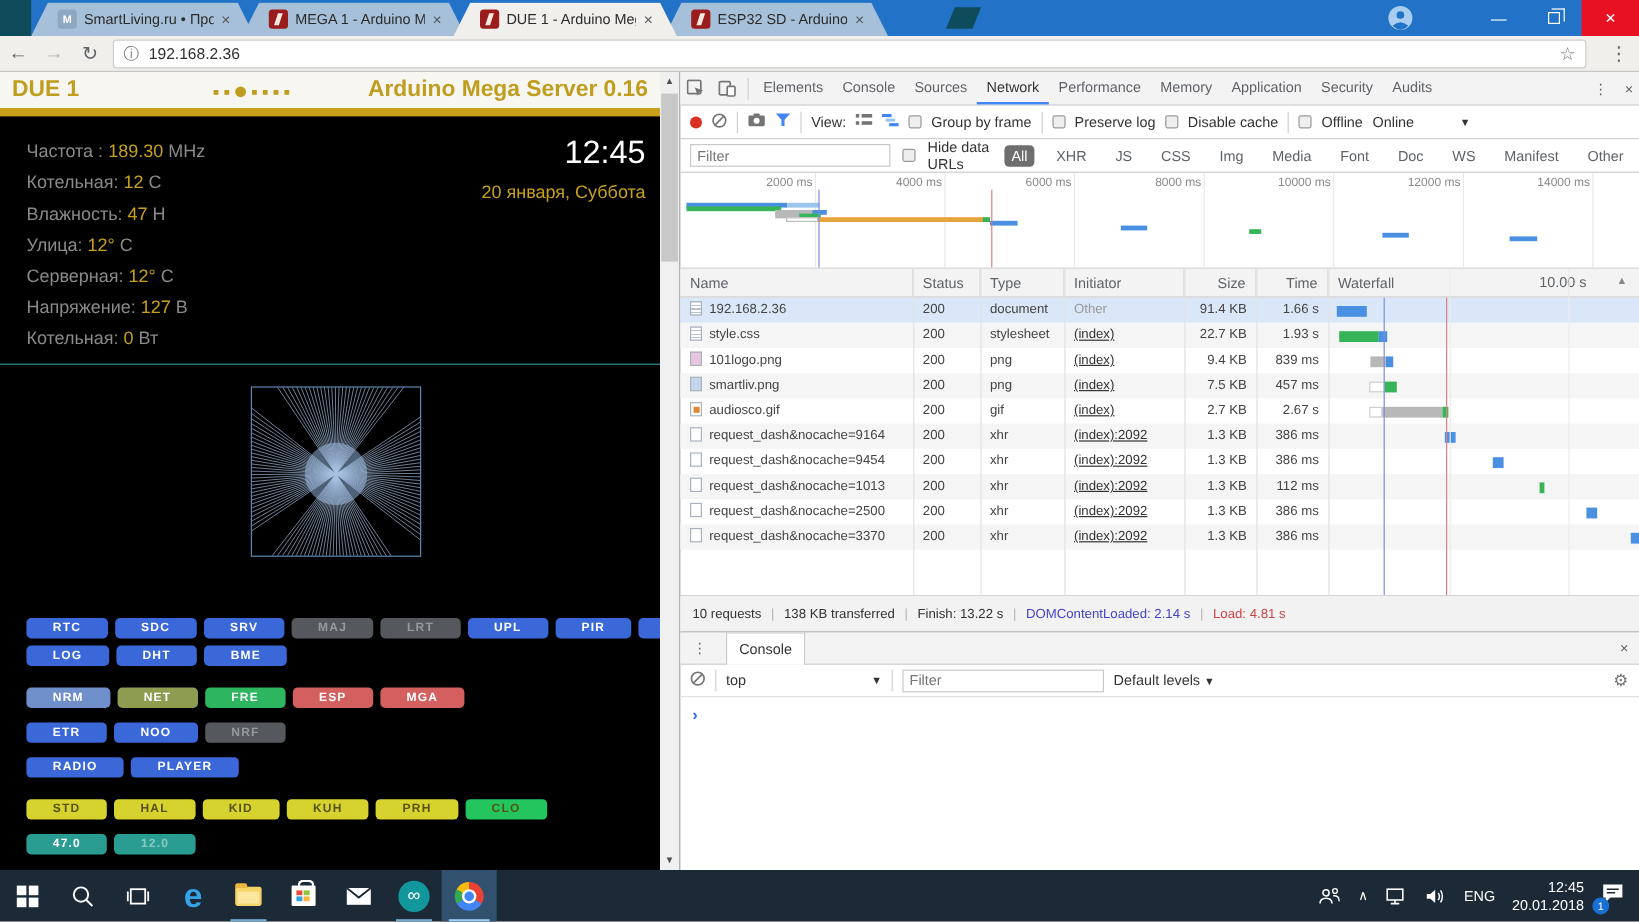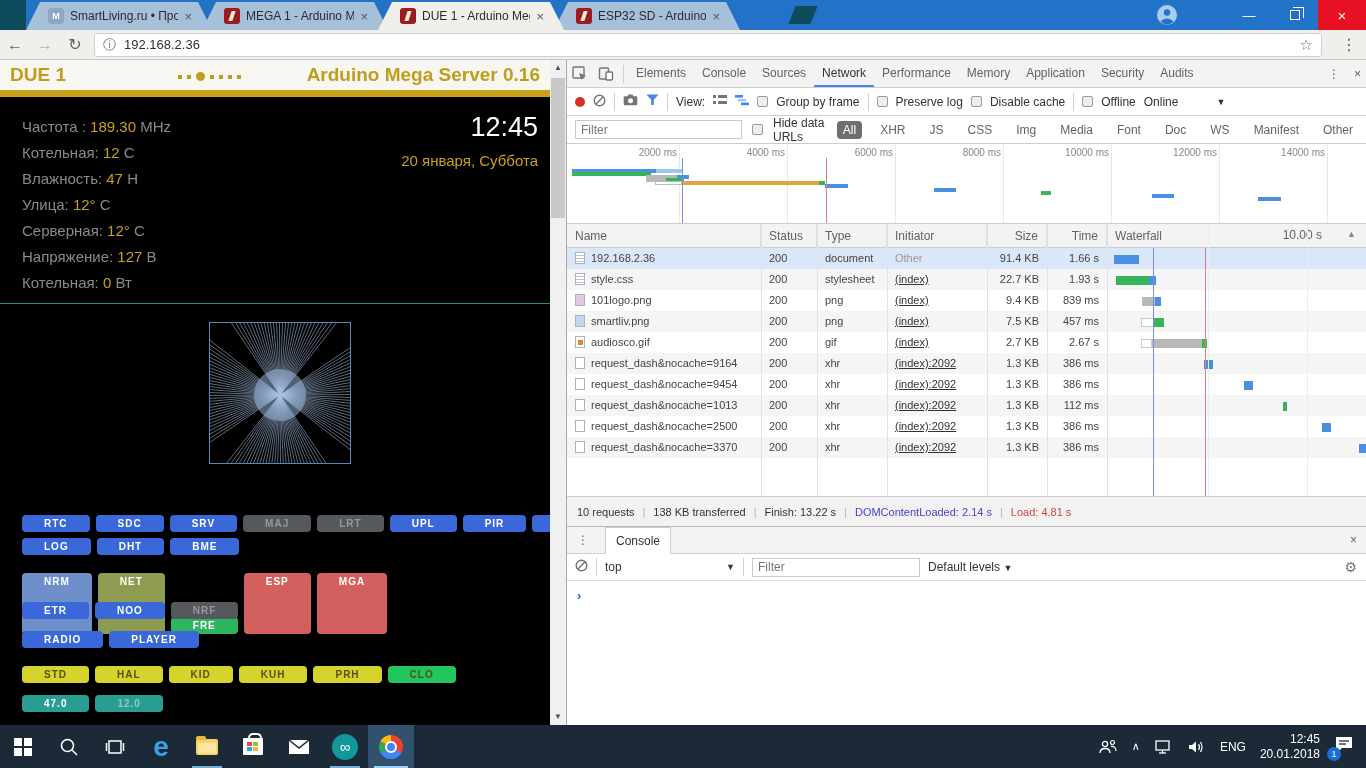--- a/index.html
+++ b/index.html
@@ -378,21 +378,21 @@
           <span class="pbtn" style="background: rgb(85, 88, 92); color: rgb(150, 154, 158);">PNG</span>
         </div>
         <div class="btnrow" style="top: 478px;">
           <span class="pbtn" style="background: rgb(58, 104, 216);">LOG</span>
           <span class="pbtn" style="background: rgb(58, 104, 216);">DHT</span>
           <span class="pbtn" style="background: rgb(58, 104, 216);">BME</span>
         </div>
         <div class="btnrow" style="top: 513px;">
           <span class="pbtn" style="background: rgb(110, 143, 201);">NRM</span>
           <span class="pbtn" style="background: rgb(142, 156, 82);">NET</span>
-          <span class="pbtn" style="background: rgb(46, 181, 95); margin-top: 44px;">FRE</span>
+          <span class="pbtn" style="background: rgb(46, 181, 95);">FRE</span>
           <span class="pbtn" style="background: rgb(212, 95, 95);">ESP</span>
           <span class="pbtn" style="background: rgb(212, 95, 95);">MGA</span>
         </div>
         <div class="btnrow" style="top: 542px; align-items: center;">
           <span class="pbtn" style="background: rgb(58, 104, 216);">ETR</span>
           <span class="pbtn" style="background: rgb(58, 104, 216);">NOO</span>
           <span class="pbtn" style="background: rgb(85, 88, 92); color: rgb(150, 154, 158);">NRF</span>
         </div>
         <div class="btnrow" style="top: 571px;">
           <span class="pbtn" style="background: rgb(58, 104, 216);">RADIO</span>

